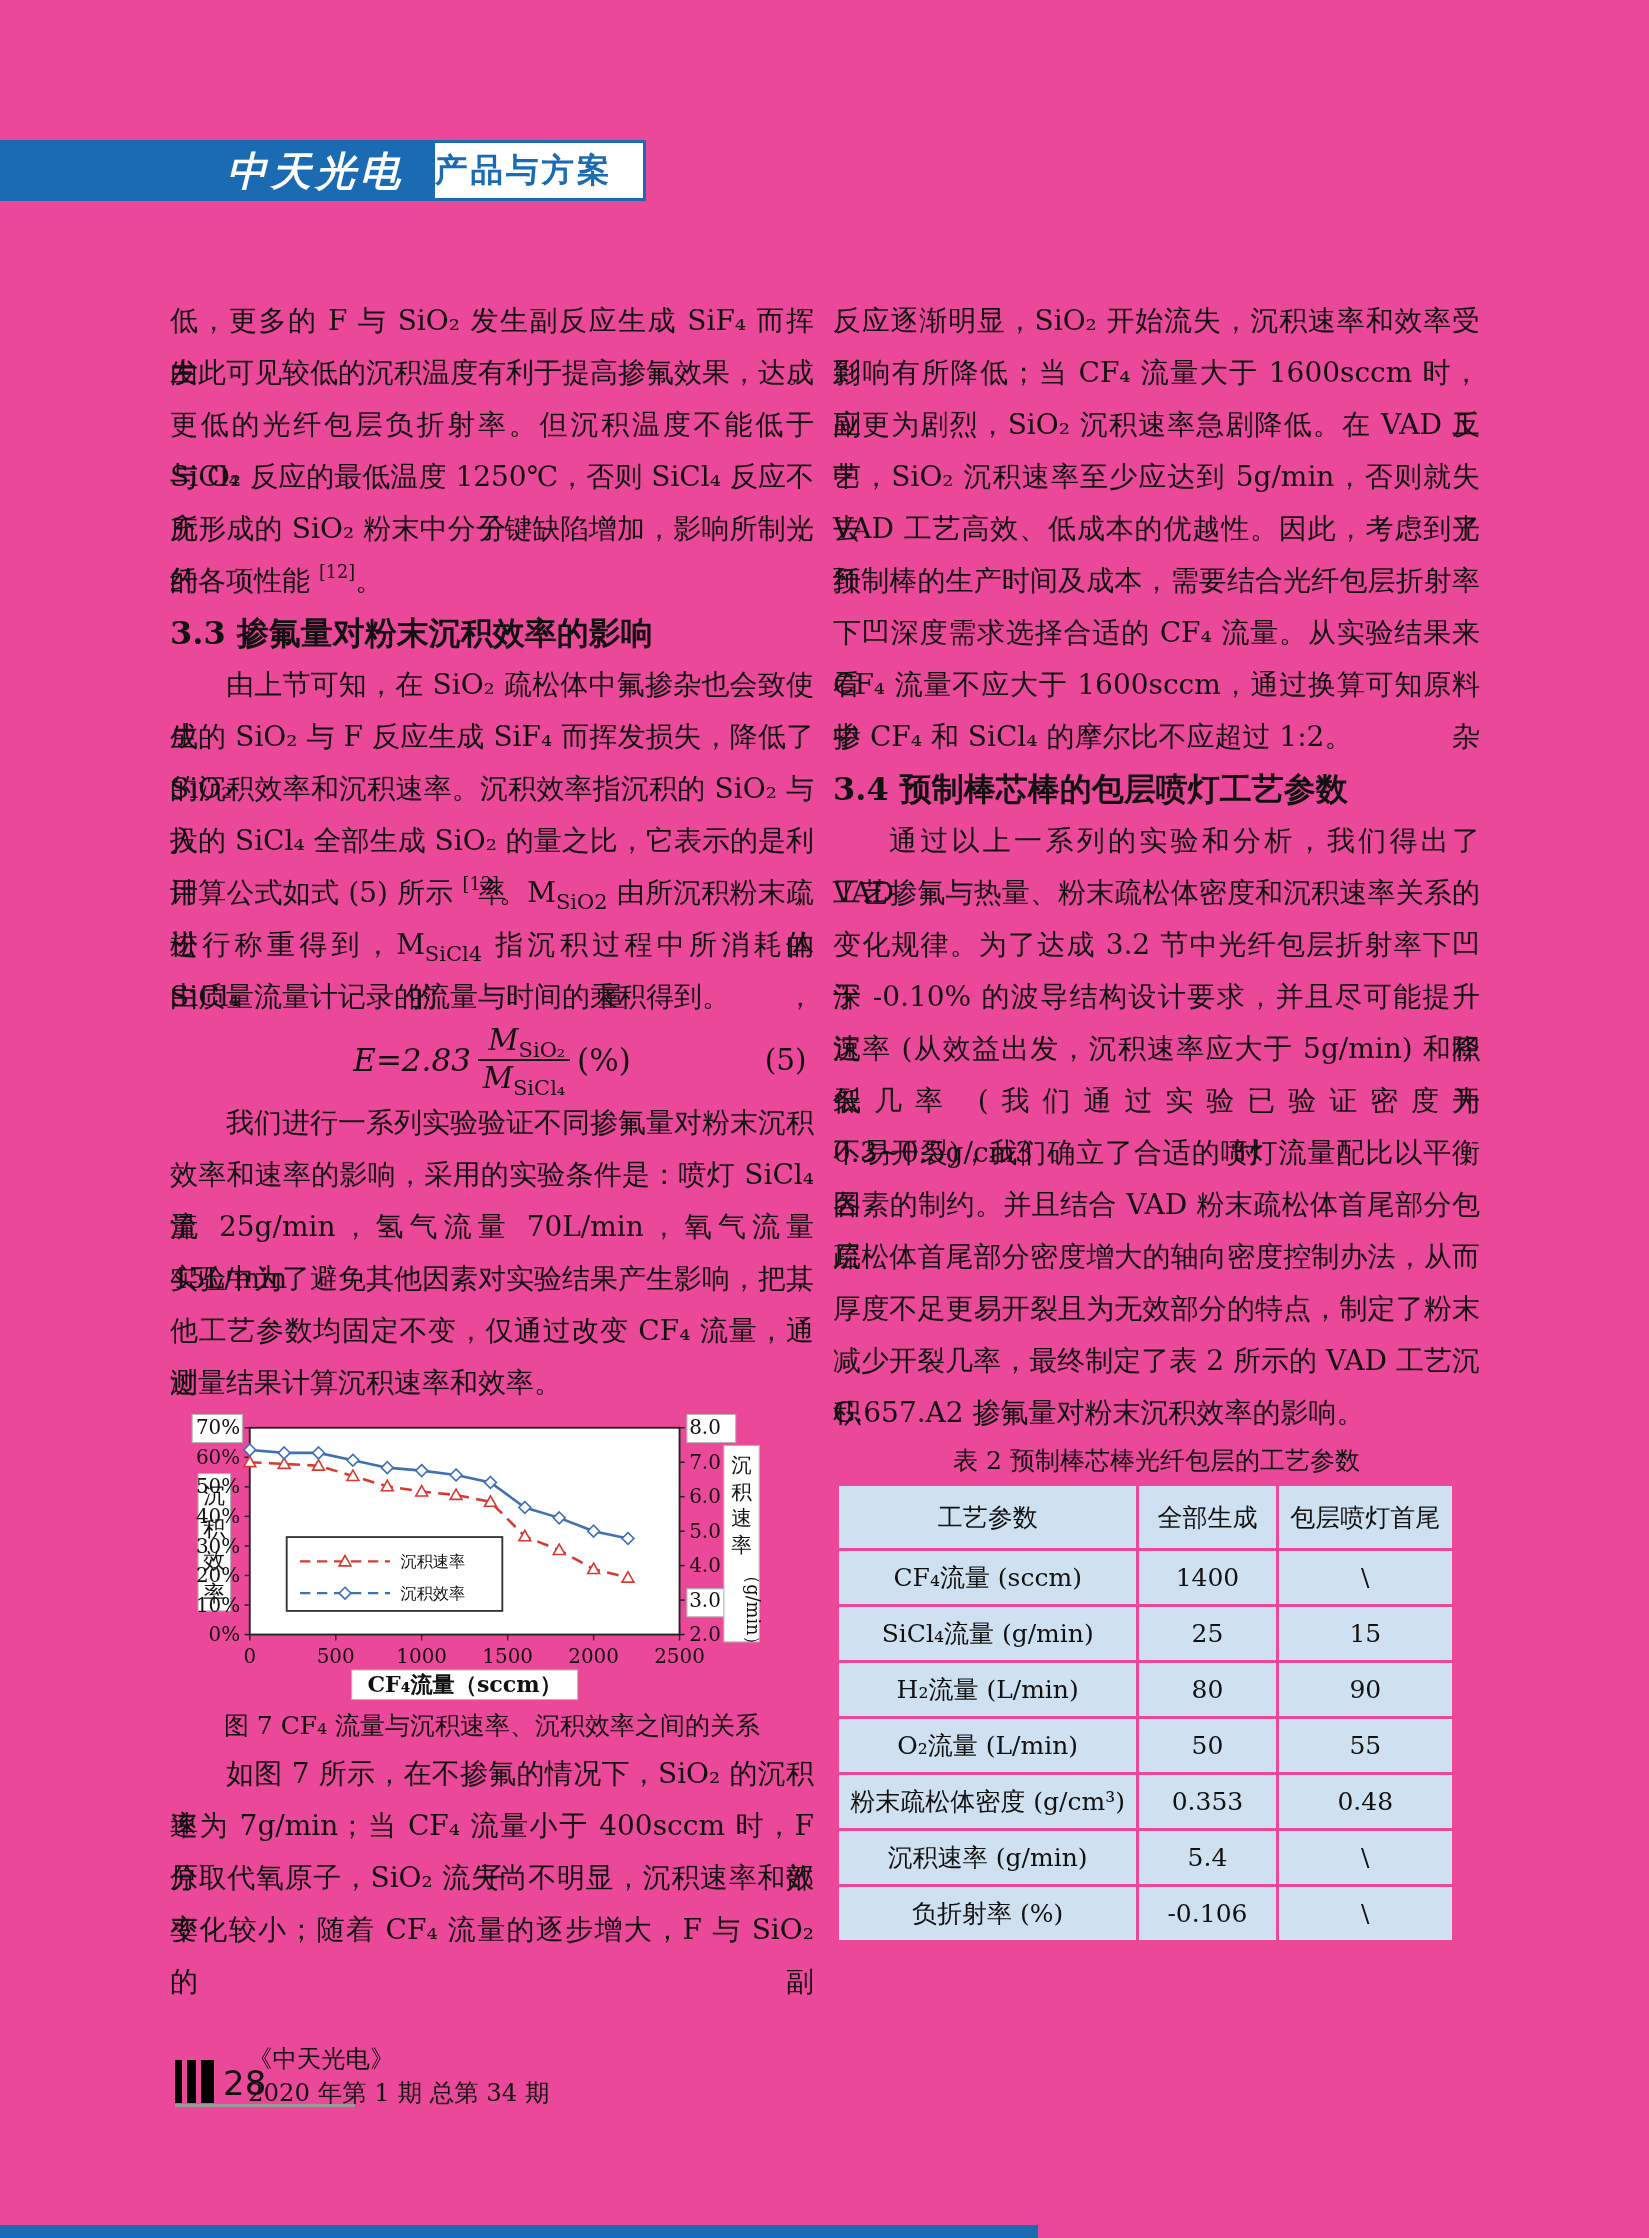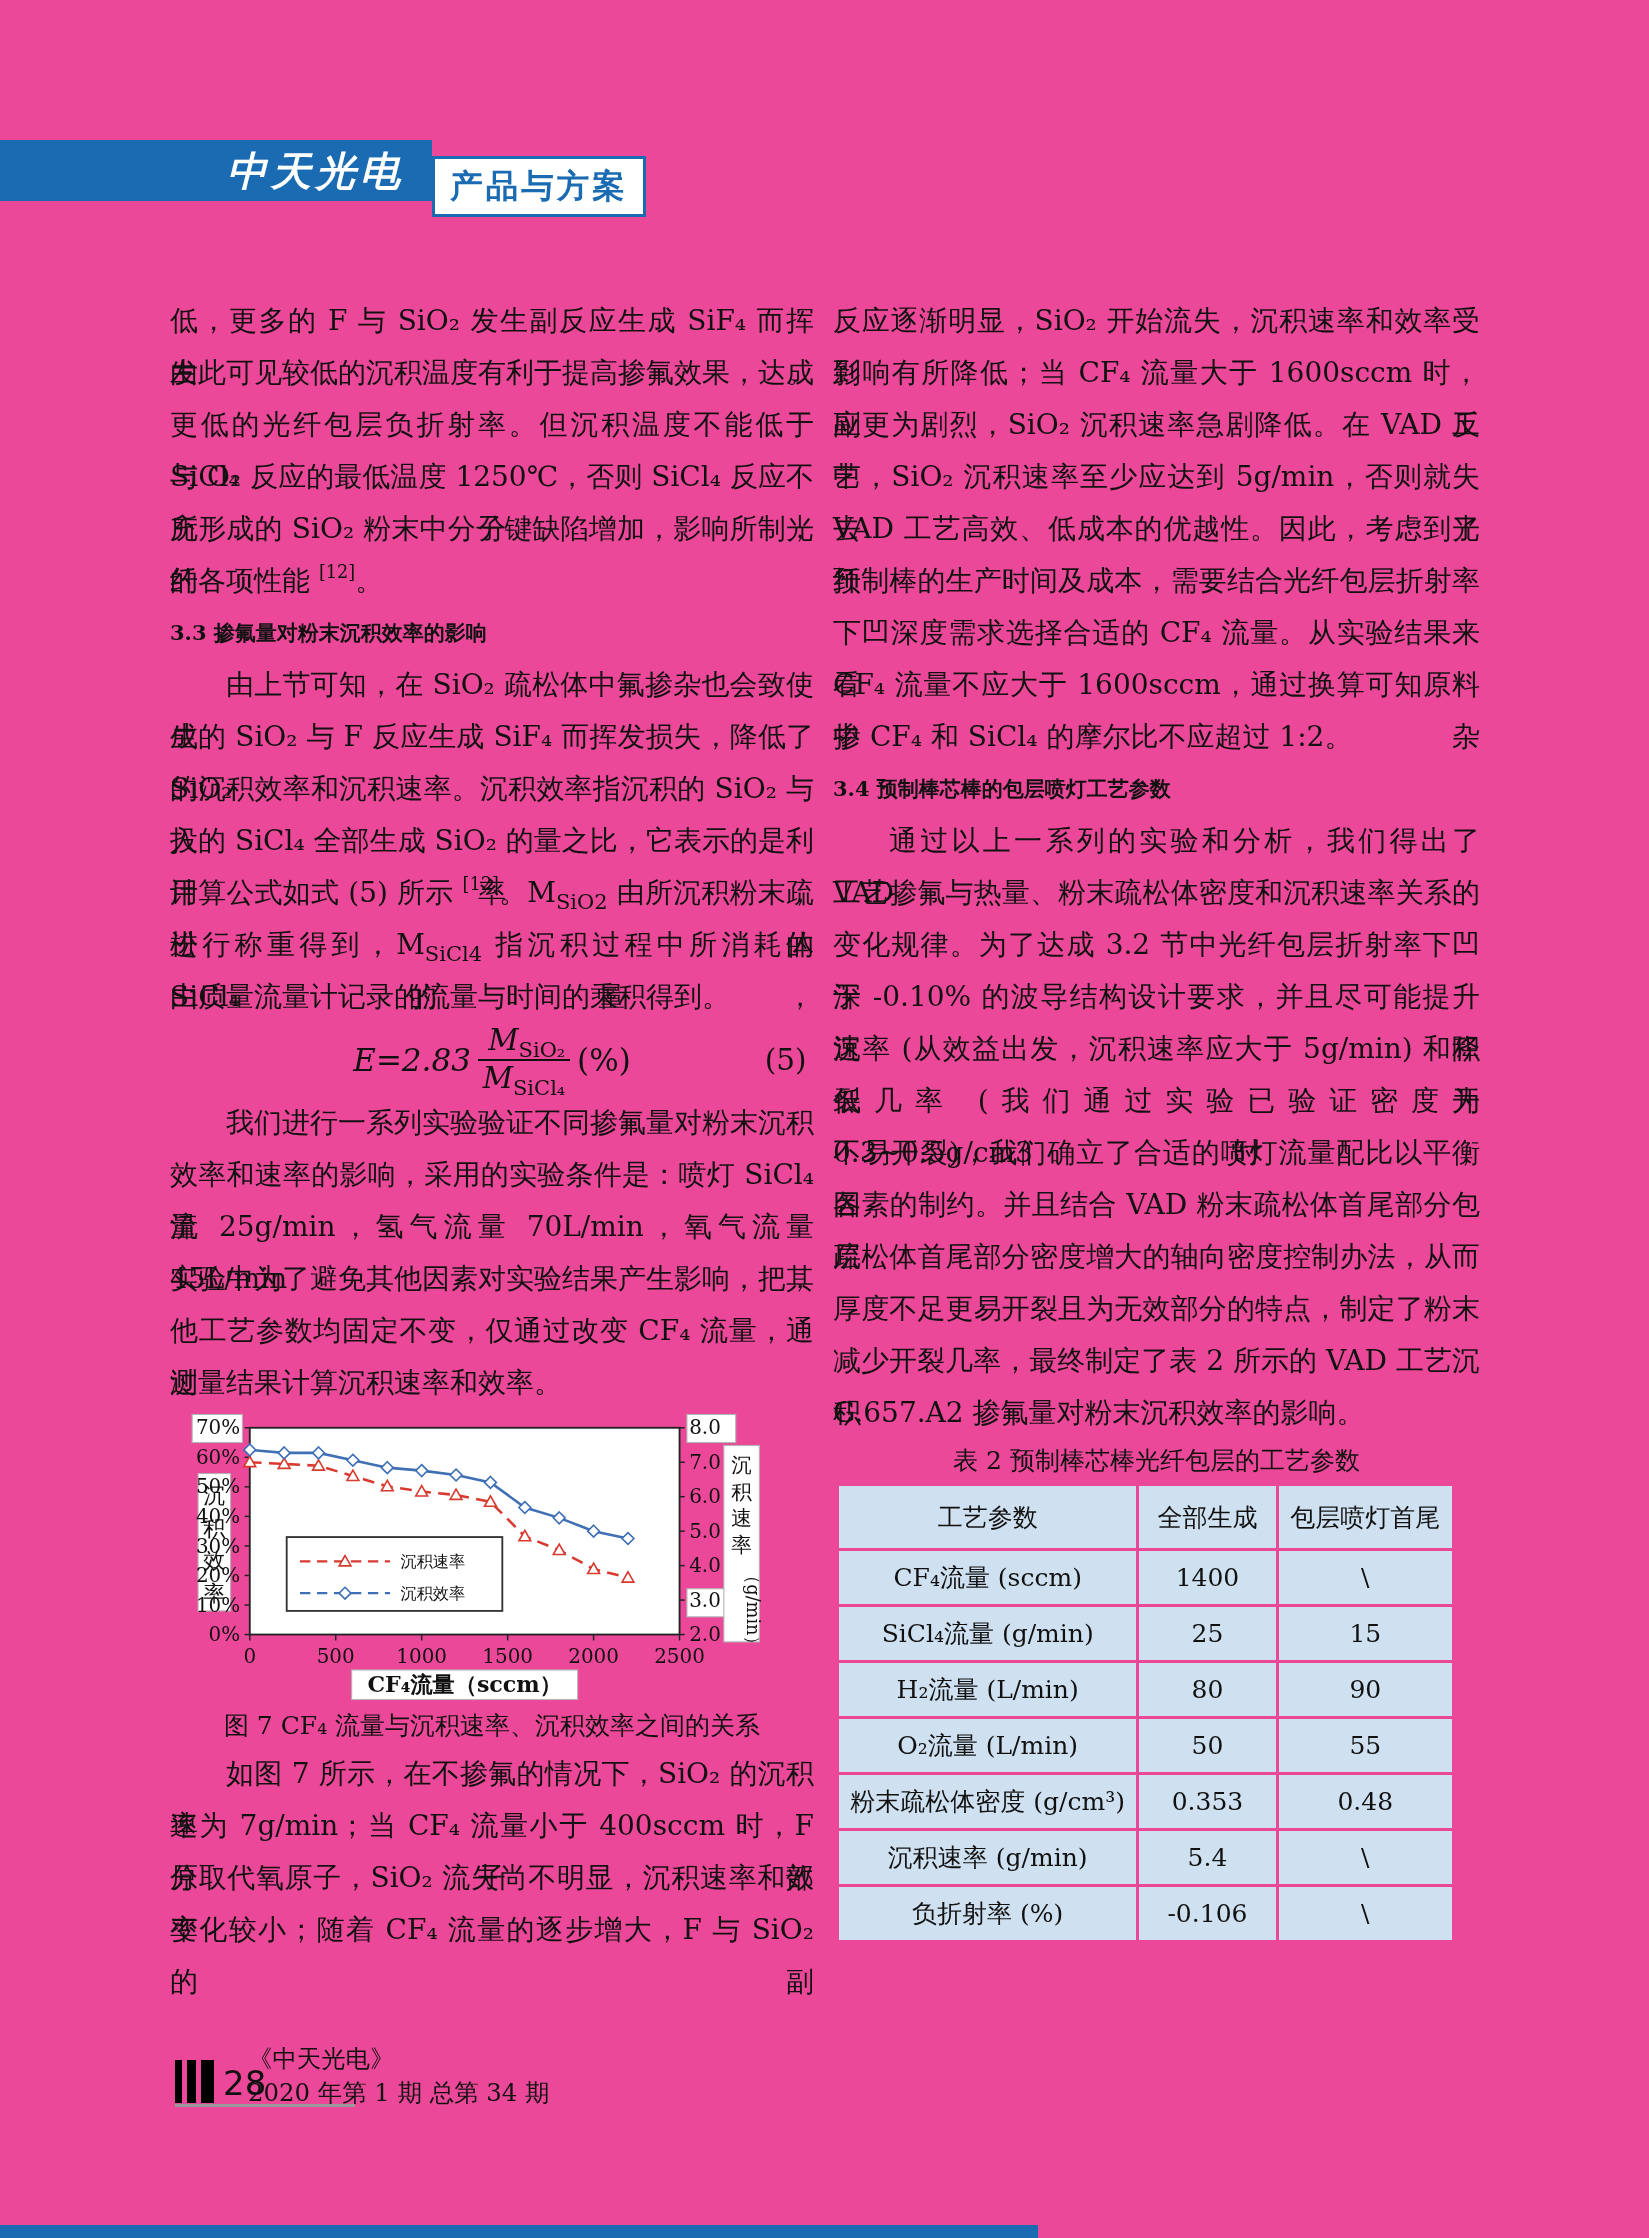--- a/index.html
+++ b/index.html
@@ -2,35 +2,35 @@
 <html style="font-size:11.8px"><head>
 <meta charset="utf-8">
 <style>
   html,body{margin:0;padding:0;background:#888;}
   .page{position:relative;width:1649px;height:2239px;background:#ec4899;overflow:hidden;
         font-family:"DejaVu Serif","Liberation Serif",serif;color:#111;}
   
   .hdr-bar{position:absolute;left:0;top:140px;width:432px;height:61px;background:#1a6bb2;}
   .hdr-logo{position:absolute;left:199px;top:0;width:233px;height:61px;line-height:61px;text-align:center;
             color:#fff;font-weight:bold;font-size:40px;letter-spacing:4.4px;font-style:italic;}
-  .hdr-box{position:absolute;left:432px;top:156px;width:208px;height:55px;background:#fff;
-           border:3px solid #1a6bb2;text-align:center;line-height:55px;}
+  .hdr-box{position:absolute;left:432px;top:140px;width:208px;height:55px;background:#fff;
+           border:3px solid #1a6bb2;line-height:55px;}
   .hdr-box span{color:#1a6bb2;font-weight:bold;font-size:32.5px;letter-spacing:3px;
                 font-family:"DejaVu Sans","Liberation Sans",sans-serif;}
   
   .col{position:absolute;top:295px;width:644px;}
   .col-left{left:170px;}
   .col-right{left:833px;width:647px;}
   .ln{height:52px;line-height:52px;font-size:28px;text-align:justify;text-align-last:justify;
       text-justify:inter-ideograph;overflow:visible;white-space:normal;}
   .ln.noj{text-align:left;text-align-last:left;}
   .ln.ind{text-indent:56px;}
   .ln sub,.subtxt{font-size:21px;vertical-align:-6.6px;line-height:0;}
   .suptxt{font-size:17.7px;vertical-align:11.8px;line-height:0;}
-  .heading{height:52px;line-height:52px;font-size:21px;font-weight:bold;text-align:right;text-align-last:left;}
+  .heading{height:52px;line-height:52px;font-size:32px;font-weight:bold;text-align:right;text-align-last:left;}
   .caption{height:44px;line-height:44px;font-size:25px;text-align:center;text-align-last:center;}
   
   .formula{position:relative;height:74px;display:flex;align-items:center;justify-content:center;font-size:31px;}
   .formula .it{font-style:italic;}
   .frac{display:inline-flex;flex-direction:column;align-items:flex-end;margin:0 7.4px;line-height:1;}
   .frac .nu,.frac .de{padding:3px 4.4px;font-size:29.6px;}
   .frac .bar{width:100%;height:2.2px;background:#111;}
   .eqno{position:absolute;right:7.4px;top:50%;transform:translateY(-50%);font-size:29.6px;}
   
   .chartwrap{height:288px;position:relative;margin:4.4px 0 3px 0;}

